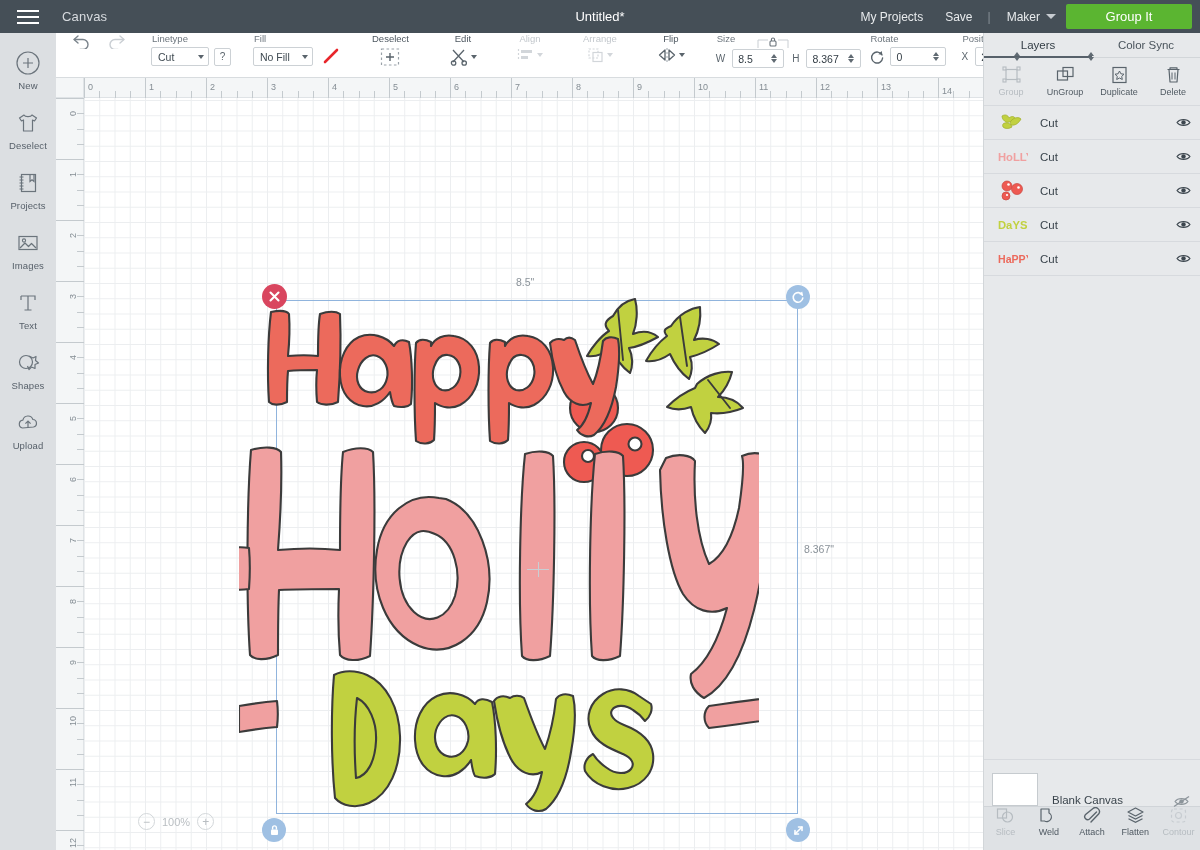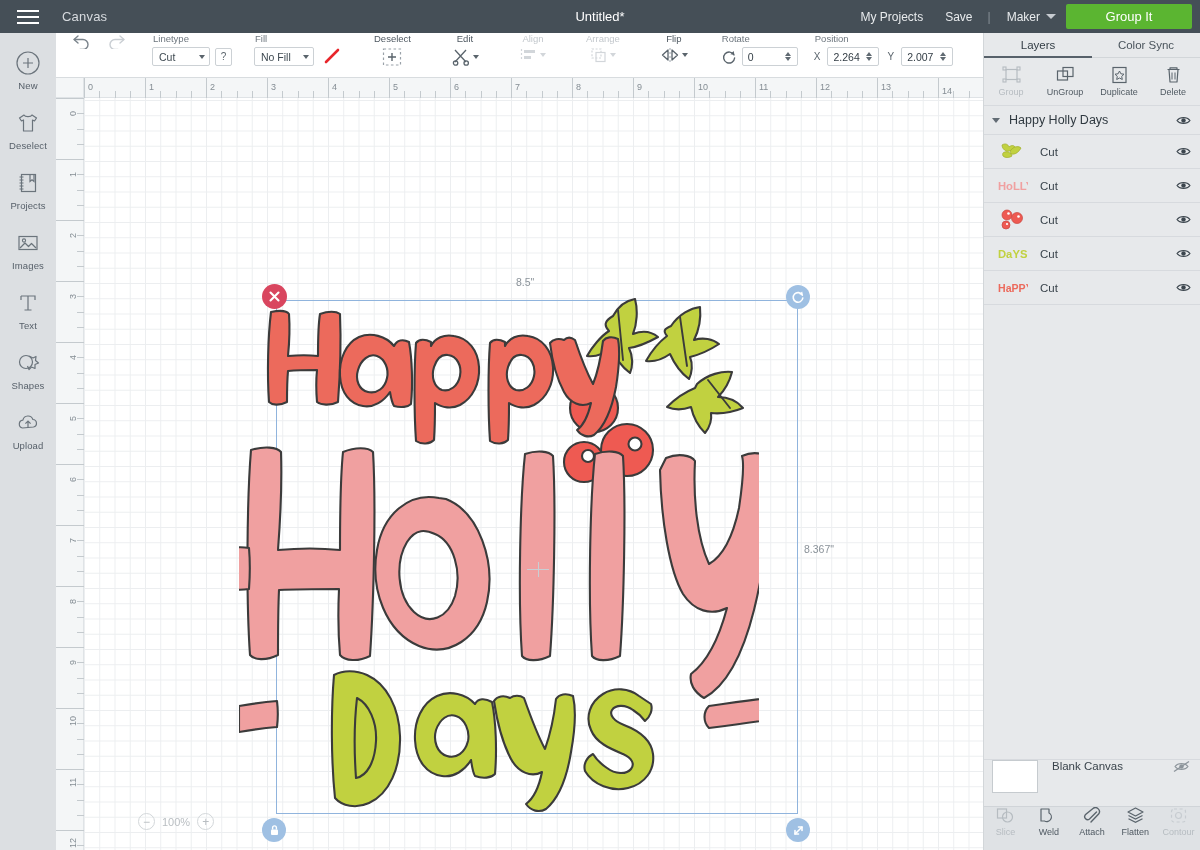--- a/index.html
+++ b/index.html
@@ -170,21 +170,21 @@
   .layer-row {
     display: flex; align-items: center; height: 34px; padding: 0 9px 0 14px;
     border-bottom: 1px solid #d7dade; cursor: pointer;
   }
   .layer-row .thumb { width: 30px; height: 22px; display: flex; align-items: center; justify-content: center; }
   .layer-row .ltxt { font-size: 11.5px; color: #3a444c; margin-left: 12px; flex: 1; }
   .eye { width: 15px; height: 11px; }
 
   .rp-bottom { position: absolute; left: 0; bottom: 0; width: 216px; }
   .canvas-row {
-    display: flex; align-items: flex-start; height: 47px; padding: 0 12px 0 8px;
+    display: flex; align-items: flex-end; height: 47px; padding: 0 12px 0 8px;
     background: #e7e9eb; border-top: 1px solid #d7dade;
   }
   .canvas-swatch { width: 46px; height: 33px; background: #ffffff; border: 1px solid #c6cbcf; }
   .canvas-row .ctxt { font-size: 11.5px; color: #3a444c; margin-left: 14px; flex: 1; }
   .rp-tools { display: flex; height: 44px; background: #dfe2e5; border-top: 1px solid #d0d4d8;}
   .rp-tool { flex: 1; display: flex; flex-direction: column; align-items: center; gap: 3px; cursor: pointer; }
   .rp-tool .cap { font-size: 9px; color: #4f5962; }
   .rp-tool.disabled .cap { color: #b6bcc1; }
 
   svg { display: block; }
@@ -391,20 +391,49 @@
               <path d="M10 1 v14" stroke="#9aa2a9" stroke-width="1" stroke-dasharray="2 2"></path>
               <path d="M8 3 L2.5 8 L8 13 Z" fill="none" stroke="#5a646c" stroke-width="1.3" stroke-linejoin="round"></path>
               <path d="M12 3 L17.5 8 L12 13 Z" fill="none" stroke="#5a646c" stroke-width="1.3" stroke-linejoin="round"></path>
             </svg>
           <i style="width:0;height:0;border-left:3.5px solid transparent;border-right:3.5px solid transparent;border-top:4px solid #5a646c;display:block;"></i>
         </span>
       </div>
     </div>
     <div class="tb-sep"></div>
 
+    <div class="tb-group" style="padding-right:4px;">
+      <div class="tb-col" style="position:relative;">
+        <div class="tb-head">Size</div>
+        <div class="lockwrap" style="left:40px;right:auto;">
+          <span>
+            <svg width="34" height="13" viewBox="0 0 34 13">
+                <path d="M2 12 V4 H12" stroke="#c9ced3" stroke-width="1" fill="none"></path>
+                <path d="M32 12 V4 H22" stroke="#c9ced3" stroke-width="1" fill="none"></path>
+                <rect x="14" y="5" width="6" height="5" rx="1" fill="none" stroke="#6b747c" stroke-width="1.1"></rect>
+                <path d="M15.4 5 V3.6 a1.6 1.6 0 0 1 3.2 0 V5" fill="none" stroke="#6b747c" stroke-width="1.1"></path>
+              </svg>
+          </span>
+        </div>
+        <div class="tb-row" style="margin-top:2px;">
+          <span class="axis-lbl">W</span>
+          <input class="num" value="8.5" style="">
+          <span class="spin">
+              <i class="up"></i>
+              <i class="dn"></i>
+            </span>
+          <span class="axis-lbl" style="margin-left:10px;">H</span>
+          <input class="num wide" value="8.367" style="">
+          <span class="spin">
+              <i class="up"></i>
+              <i class="dn"></i>
+            </span>
+        </div>
+      </div>
+    </div>
     <div class="tb-sep"></div>
 
     <div class="tb-group">
       <div class="tb-col">
         <div class="tb-head">Rotate</div>
         <div class="tb-row">
           <span>
             <svg width="16" height="16" viewBox="0 0 16 16">
                 <path d="M13 6 A5.5 5.5 0 1 0 13.6 9" fill="none" stroke="#5a646c" stroke-width="1.4" stroke-linecap="round"></path>
                 <path d="M9.4 5.3 L13.4 5.8 L12.7 1.9" fill="#5a646c"></path>
@@ -751,30 +780,20 @@
         <span>
           <svg width="19" height="18" viewBox="0 0 19 18">
               <path d="M3.5 3.5 h12 M6 3.5 V1.8 h7 V3.5 M5 3.5 l1 12.5 h7 l1 -12.5" fill="none" stroke="#5a646c" stroke-width="1.2" stroke-linejoin="round"></path>
               <path d="M8 6.5 v7 M11 6.5 v7" stroke="#5a646c" stroke-width="1"></path>
             </svg>
         </span>
         <span class="cap">Delete</span>
       </div>
     </div>
 
-    <div class="layer-head">
-      <span class="tri"></span>
-      <span class="ttl">Happy Holly Days</span>
-      <span class="eye">
-        <svg width="15" height="11" viewBox="0 0 15 11">
-            <path d="M1 5.5 C4 1.5 11 1.5 14 5.5 C11 9.5 4 9.5 1 5.5 Z" fill="none" stroke="#3c464e" stroke-width="1.1"></path>
-            <circle cx="7.5" cy="5.5" r="2.2" fill="#3c464e"></circle>
-          </svg>
-      </span>
-    </div>
 
     <div class="layer-row">
       <span class="thumb">
         <svg width="28" height="20" viewBox="0 0 28 20">
           <g fill="#c1d140" stroke="#9fae2b" stroke-width="0.7">
             <path d="M3 3 C6 1 9 2 10 5 C12 3 15 3 16 5 C14 8 10 10 7 9 C5 8 3 6 3 3 Z"></path>
             <path d="M13 7 C16 4 20 4 22 6 C20 10 16 13 12 12 C11 10 11 8 13 7 Z"></path>
             <path d="M6 10 C9 9 12 11 13 14 C10 16 6 16 4 14 C3 12 4 10 6 10 Z"></path>
           </g>
         </svg>

